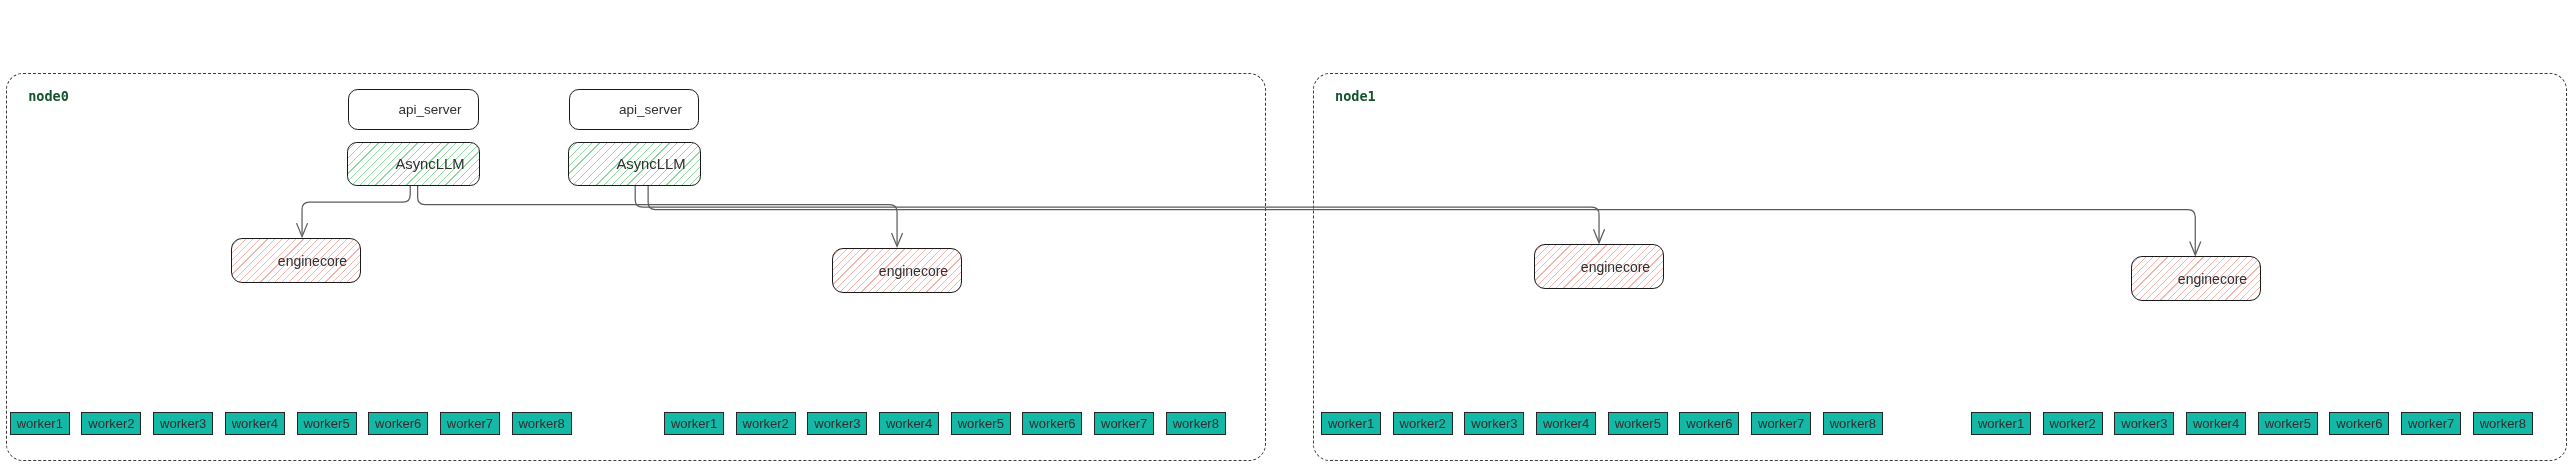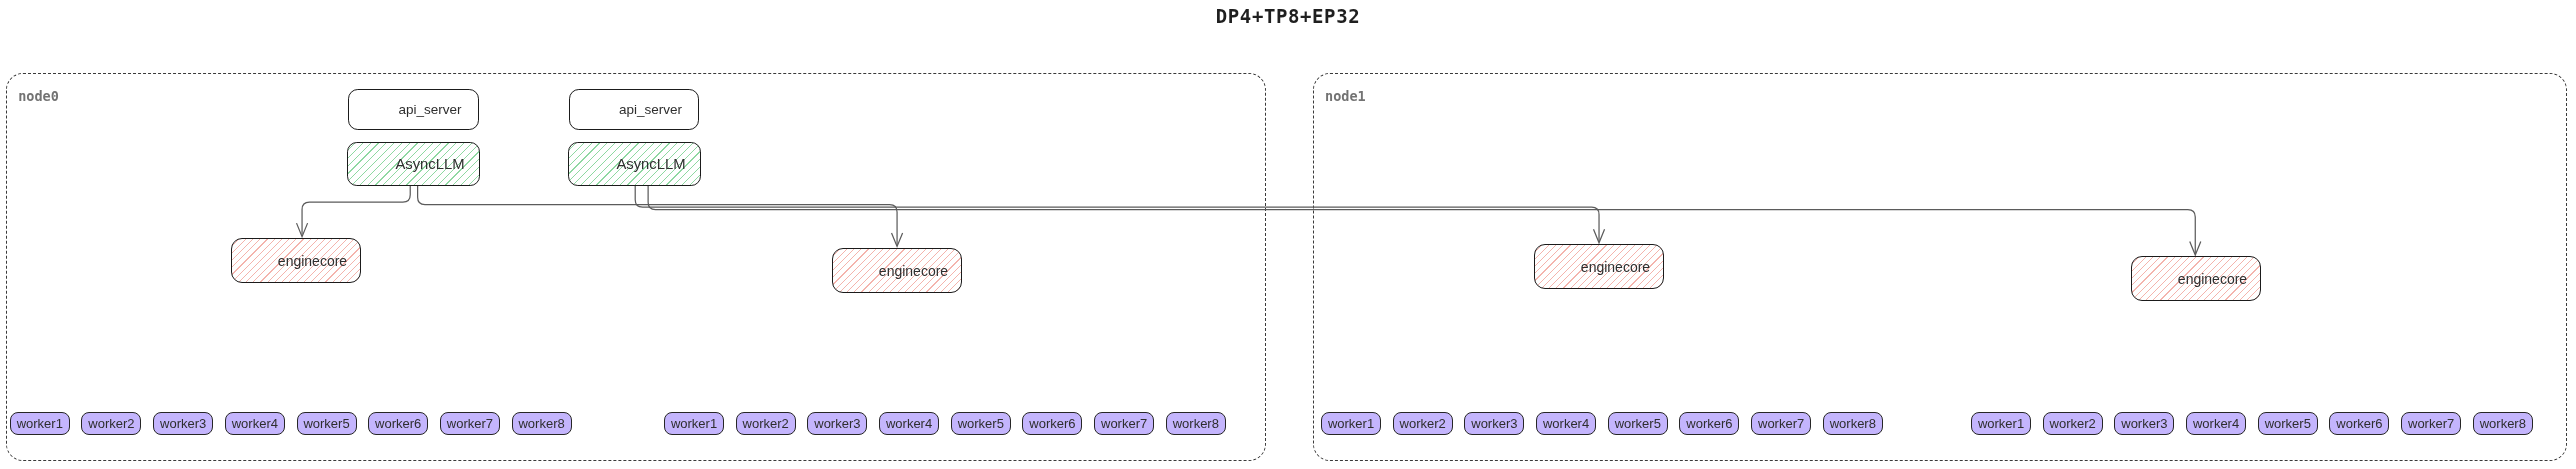--- a/index.html
+++ b/index.html
@@ -9,54 +9,53 @@
   }
   .title{
     position:absolute;top:4.9px;left:0;width:100%;text-align:center;
     font-family:"DejaVu Sans Mono",monospace;font-weight:bold;font-size:19px;color:#1f1f1f;
     letter-spacing:0.6px;
   }
   .node{
     position:absolute;border:1.2px dashed #3a3a3a;border-radius:17px;background:transparent;
   }
   .node-label{
-    position:absolute;top:13.5px;left:11px;
-    font-family:"DejaVu Sans Mono",monospace;font-weight:600;font-size:13.5px;color:#737373;
+    position:absolute;top:13.5px;left:21px;
+    font-family:"DejaVu Sans Mono",monospace;font-weight:600;font-size:13.5px;color:#14532d;
   }
   .box{
     position:absolute;display:flex;align-items:center;justify-content:center;
     border:1.5px solid #1b1b1b;border-radius:9.8px;background:#ffffff;
     font-size:13.5px;color:#2e2e2e;box-sizing:border-box;padding-left:33px;
   }
   .box.async{
     font-size:14.8px;
     background:repeating-linear-gradient(135deg,#ffffff 0px,#ffffff 4.7px,#8fd8a2 4.7px,#8fd8a2 5.5px);
     margin-top:12px;
   }
   .box.engine{
     font-size:14px;border-radius:11px;
     background:repeating-linear-gradient(135deg,#ffffff 0px,#ffffff 4.3px,#f4b4ad 4.3px,#f4b4ad 5.1px);
   }
   .worker-row{
     position:absolute;top:412px;display:flex;gap:11.7px;
   }
   .worker{
     width:60px;height:23px;display:flex;align-items:center;justify-content:center;
-    border:1.2px solid #262626;border-radius:8px;background:#c4b5fd;
+    border:1.2px solid #262626;border-radius:0;background:#14b8a6;
     font-size:13px;color:#2e2e2e;box-sizing:border-box;flex:0 0 auto;
   }
   svg.edges{position:absolute;left:0;top:0;pointer-events:none;}
   svg.edges path,svg.edges polyline{fill:none;stroke:#5b5b5b;stroke-width:2;}
 </style>
 </head>
 <body>
 
 <div class="canvas">
 
-  <div class="title">DP4+TP8+EP32</div>
 
   <div class="node" style="left:6.2px;top:73px;width:1258px;height:386px">
     <div class="node-label">node0</div>
   </div>
   <div class="node" style="left:1313px;top:73px;width:1252px;height:386px">
     <div class="node-label">node1</div>
   </div>
 
   <svg class="edges" width="2576" height="469" viewBox="0 0 4188 763">
     <path d="M666 282 V317 Q666 329 654 329 H502 Q490 329 490 341 V382"></path>

